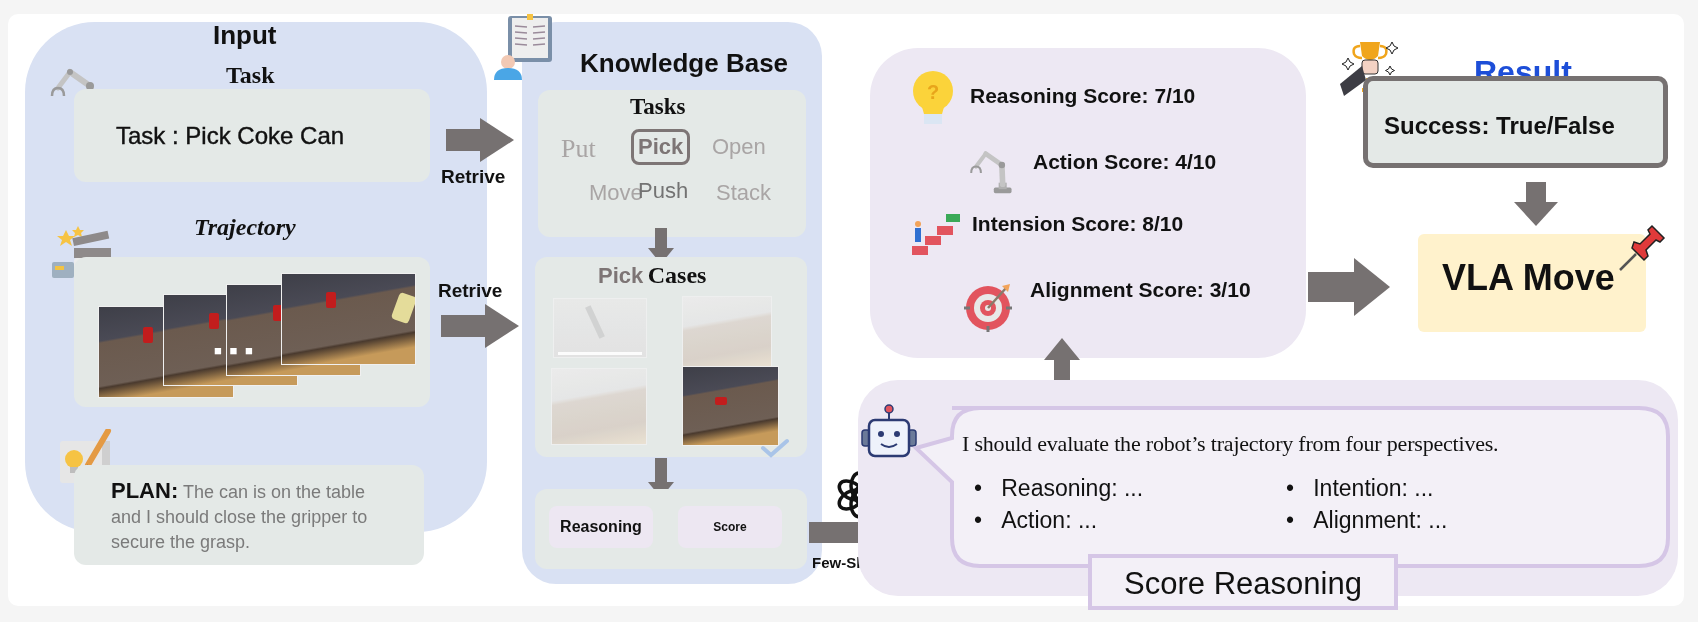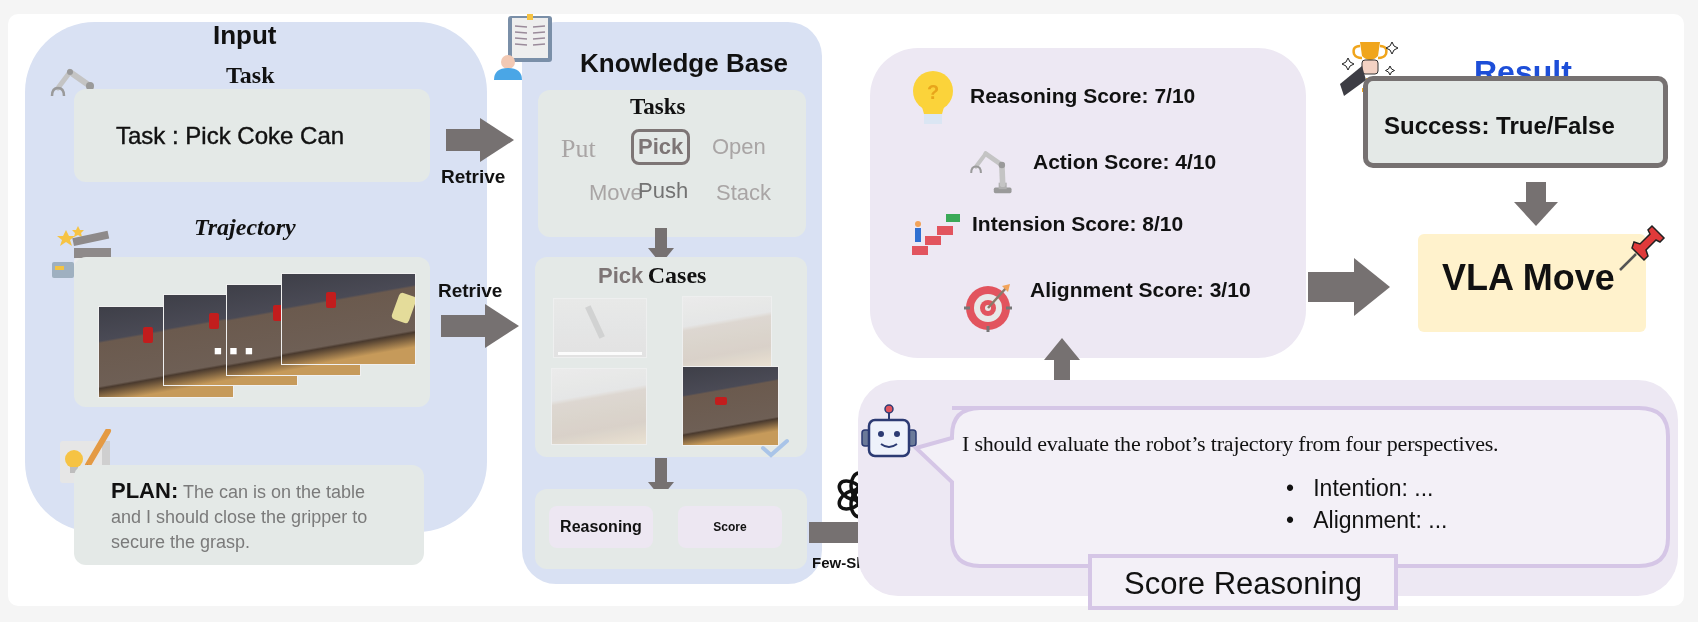--- a/index.html
+++ b/index.html
@@ -278,19 +278,23 @@
     <rect x="9" y="16" width="40" height="36" rx="6" fill="#eef2fb" stroke="#2c3b73" stroke-width="2.5"></rect>
     <circle cx="21" cy="30" r="3" fill="#2c3b73"></circle>
     <circle cx="37" cy="30" r="3" fill="#2c3b73"></circle>
     <path d="M21 40 Q29 46 37 40" fill="none" stroke="#2c3b73" stroke-width="2"></path>
   </svg>
 
   <svg class="abs" style="left:896px;top:390px;" width="770" height="166" viewBox="0 0 770 166">
     <path d="M48 4 L735 4 Q764 4 764 32 L764 134 Q764 162 735 162 L76 162 Q48 162 48 134 L48 78 L12 44 L48 34 L48 32 Q48 4 76 4 Z" fill="#f3f0f7" stroke="#d5c6e6" stroke-width="4"></path>
   </svg>
   <div class="abs" style="left:954px;top:417px;font-size:22px;color:#111;white-space:nowrap;letter-spacing:-0.2px;font-family:Liberation Serif, serif;">I should evaluate the robot’s trajectory from four perspectives.</div>
+  <div class="bullet-list" style="left:966px;top:461px;">
+    <div>•&nbsp;&nbsp;&nbsp;<span>Reasoning: ...</span></div>
+    <div>•&nbsp;&nbsp;&nbsp;<span>Action: ...</span></div>
+  </div>
   <div class="bullet-list" style="left:1278px;top:461px;">
     <div>•&nbsp;&nbsp;&nbsp;<span>Intention: ...</span></div>
     <div>•&nbsp;&nbsp;&nbsp;<span>Alignment: ...</span></div>
   </div>
   <div class="abs" style="left:1080px;top:540px;width:310px;height:56px;line-height:52px;text-align:center;box-sizing:border-box;background:#f3f0f7;border:4px solid #d5c6e6;border-top-width:4px;font-size:31px;color:#111;">Score Reasoning</div>
 
 </div>
 
 </body></html>

